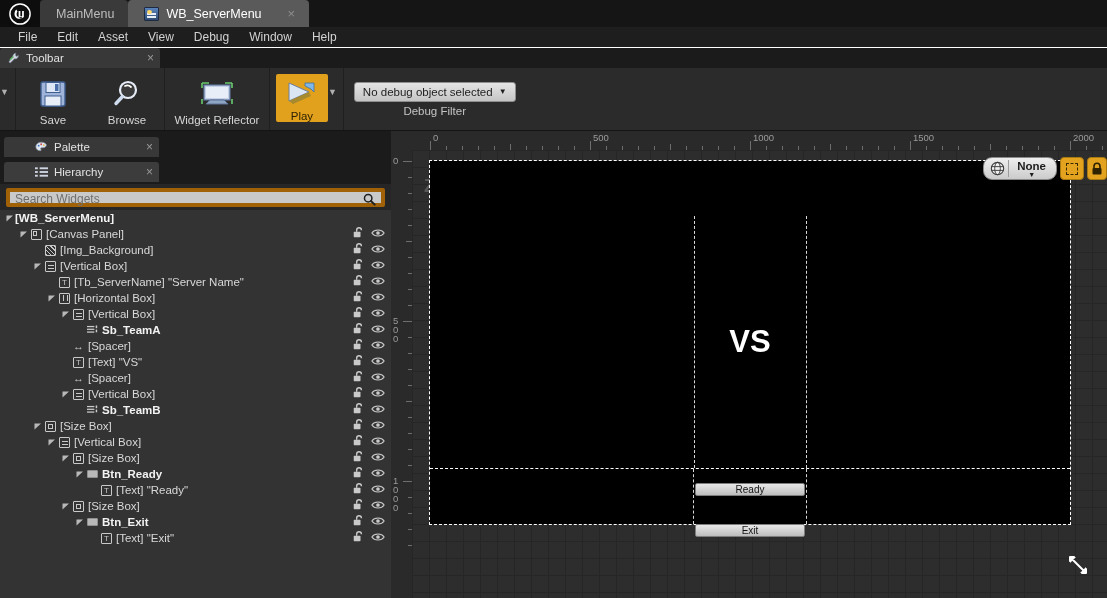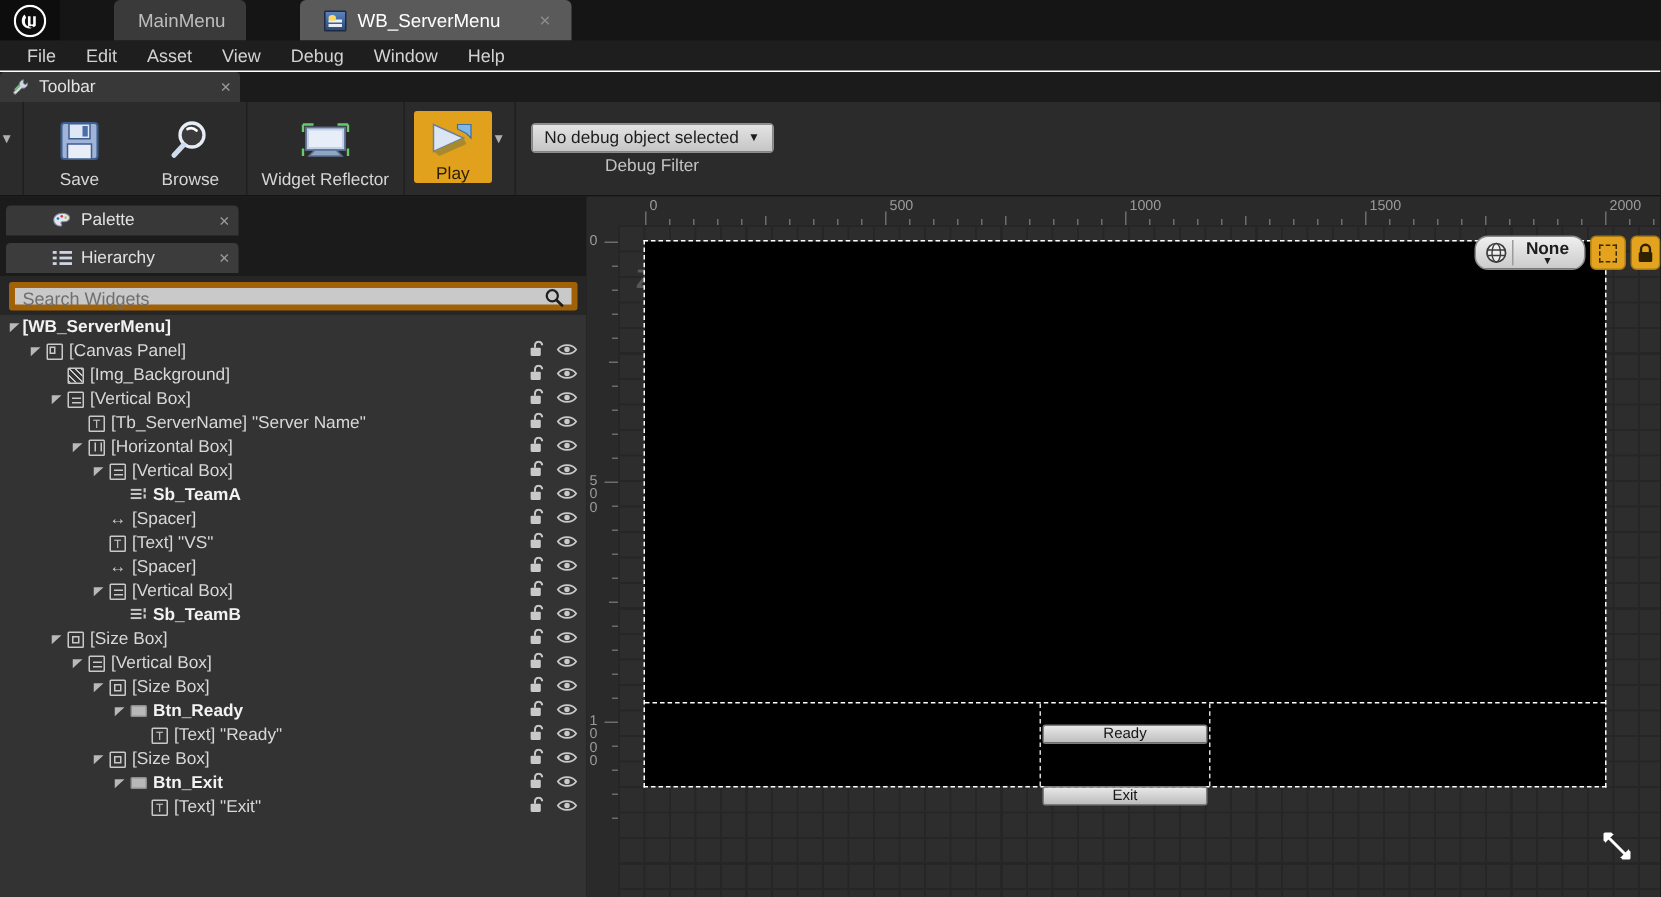--- a/index.html
+++ b/index.html
@@ -21,21 +21,21 @@
   .ue-logo {
     width: 40px; height: 27px; position: relative;
     display: flex; align-items: center; justify-content: center;
     background: #0d0d0d;
   }
   .ue-logo svg { display: block; }
   .doc-tab {
     height: 27px; display: flex; align-items: center;
     padding: 0 14px 0 16px; position: relative;
     font-size: 12.5px; color: #c9c9c9;
-    border-top-left-radius: 4px; border-top-right-radius: 4px; margin-left: 36px;
+    border-top-left-radius: 4px; border-top-right-radius: 4px;
   }
   .doc-tab.inactive { background: #3a3a3a; color: #bdbdbd; }
   .doc-tab.active { background: #5a5a5a; color: #ffffff; }
   .doc-tab .tab-icon {
     width: 15px; height: 14px; margin-right: 7px;
     background: linear-gradient(#5b84bd, #2e4a72);
     border: 1px solid #1c2b42; border-radius: 1px;
     position: relative; flex: none;
   }
   .doc-tab .tab-icon::before {
@@ -969,20 +969,25 @@
         <div class="rt" style="top: 363px; width: 4px;"></div>
         <div class="rt" style="top: 379px; width: 4px;"></div>
         <div class="rt" style="top: 395px; width: 4px;"></div>
       </div>
 
     <div class="canvas-area">
 
       <div class="zoom-label">Zoom -4</div>
 
       <div class="widget-surface">
+        <div class="ws-mid">
+          <div class="ws-col left"></div>
+          <div class="ws-col center">VS</div>
+          <div class="ws-col right"></div>
+        </div>
         <div class="ws-bottom">
           <div class="btn-stack">
             <div class="ui-btn">Ready</div>
             <div class="ui-btn">Exit</div>
           </div>
         </div>
       </div>
 
       <div class="resize-grip">
         <svg width="22" height="22" viewBox="0 0 22 22" aria-hidden="true">

